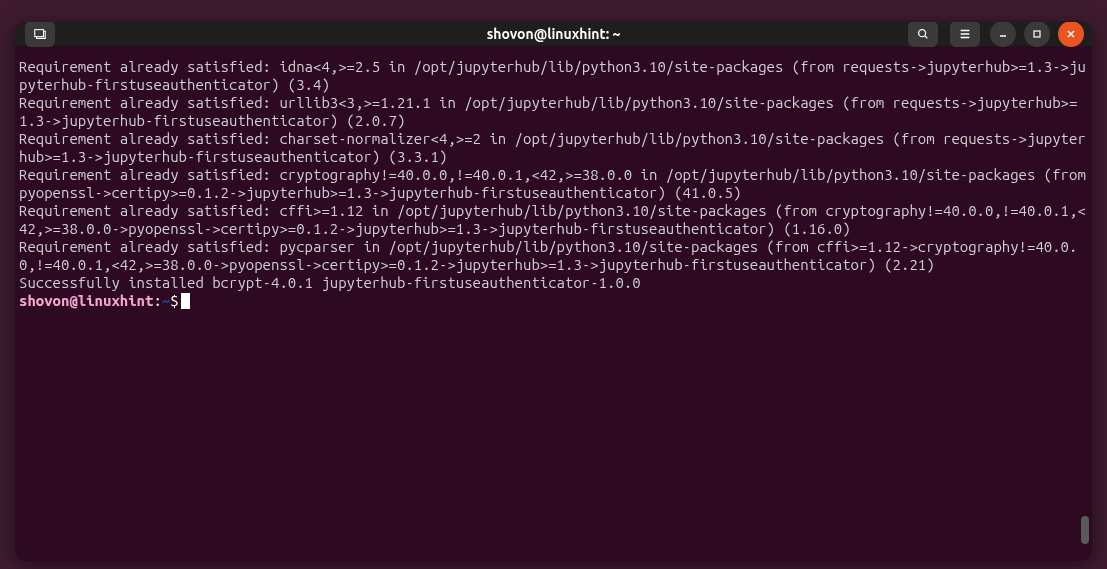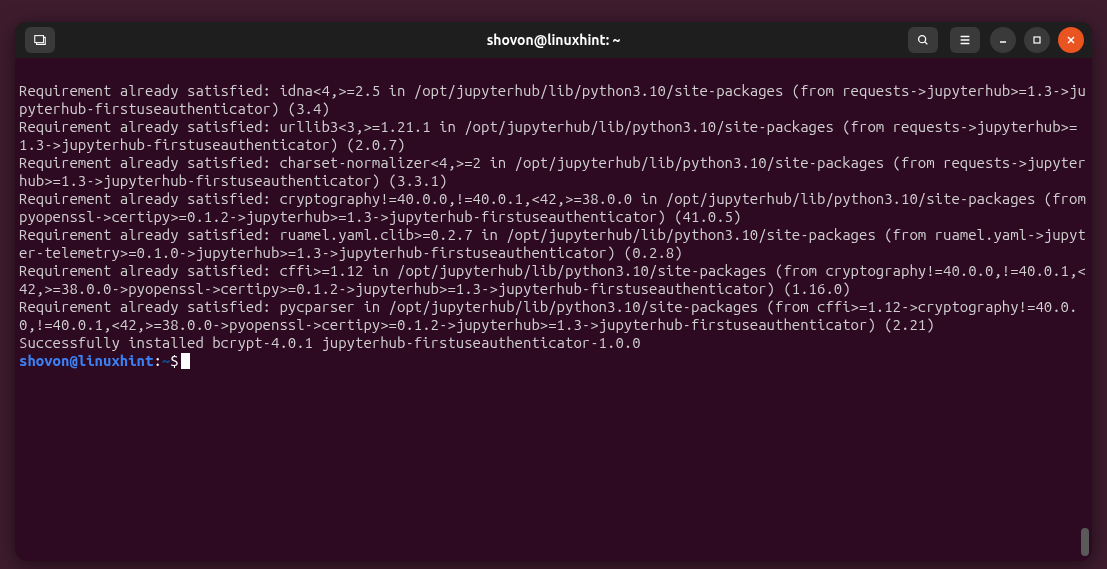--- a/index.html
+++ b/index.html
@@ -22,21 +22,21 @@
       right: 15px;
       bottom: 8px;
       background: #2d0922;
       border-radius: 12px;
       overflow: hidden;
       display: flex;
       flex-direction: column;
       box-shadow: 0 4px 20px rgba(0,0,0,0.5);
     }
     .titlebar {
-      height: 36px;
+      height: 24px;
       background: #1e1e1e;
       display: flex;
       align-items: center;
       padding: 0 8px;
       position: relative;
     }
     .titlebar-btn {
       width: 30px;
       height: 26px;
       border-radius: 6px;
@@ -75,34 +75,34 @@
     }
     .window-control.close {
       background: #e95420;
     }
     .window-control svg {
       width: 10px;
       height: 10px;
     }
     .terminal-body {
       flex: 1;
-      padding: 24px 4px;
+      padding: 12px 4px;
       overflow-y: auto;
       font-size: 15px;
       line-height: 18px;
       color: #d0d0d0;
       position: relative;
     }
     .terminal-line {
       white-space: pre-wrap;
       word-break: break-all;
       font-family: 'Ubuntu Mono', 'DejaVu Sans Mono', monospace;
     }
     .prompt-user {
-      color: #3b82f6;
+      color: #f9a8d4;
       font-weight: bold;
     }
     .prompt-colon {
       color: #ffffff;
     }
     .prompt-path {
       color: #12488b;
       font-weight: bold;
     }
     .prompt-dollar {
@@ -172,21 +172,20 @@
         </svg>
       </div>
     </div>
   </div>
   <div class="terminal-body">
     <div id="terminal-output">
         <div class="terminal-line">Requirement already satisfied: idna&lt;4,&gt;=2.5 in /opt/jupyterhub/lib/python3.10/site-packages (from requests-&gt;jupyterhub&gt;=1.3-&gt;jupyterhub-firstuseauthenticator) (3.4)</div>
         <div class="terminal-line">Requirement already satisfied: urllib3&lt;3,&gt;=1.21.1 in /opt/jupyterhub/lib/python3.10/site-packages (from requests-&gt;jupyterhub&gt;=1.3-&gt;jupyterhub-firstuseauthenticator) (2.0.7)</div>
         <div class="terminal-line">Requirement already satisfied: charset-normalizer&lt;4,&gt;=2 in /opt/jupyterhub/lib/python3.10/site-packages (from requests-&gt;jupyterhub&gt;=1.3-&gt;jupyterhub-firstuseauthenticator) (3.3.1)</div>
         <div class="terminal-line">Requirement already satisfied: cryptography!=40.0.0,!=40.0.1,&lt;42,&gt;=38.0.0 in /opt/jupyterhub/lib/python3.10/site-packages (from pyopenssl-&gt;certipy&gt;=0.1.2-&gt;jupyterhub&gt;=1.3-&gt;jupyterhub-firstuseauthenticator) (41.0.5)</div>
-        <div class="terminal-line">Requirement already satisfied: ruamel.yaml.clib&gt;=0.2.7 in /opt/jupyterhub/lib/python3.10/site-packages (from ruamel.yaml-&gt;jupyter-telemetry&gt;=0.1.0-&gt;jupyterhub&gt;=1.3-&gt;jupyterhub-firstuseauthenticator) (0.2.8)</div>
         <div class="terminal-line">Requirement already satisfied: cffi&gt;=1.12 in /opt/jupyterhub/lib/python3.10/site-packages (from cryptography!=40.0.0,!=40.0.1,&lt;42,&gt;=38.0.0-&gt;pyopenssl-&gt;certipy&gt;=0.1.2-&gt;jupyterhub&gt;=1.3-&gt;jupyterhub-firstuseauthenticator) (1.16.0)</div>
         <div class="terminal-line">Requirement already satisfied: pycparser in /opt/jupyterhub/lib/python3.10/site-packages (from cffi&gt;=1.12-&gt;cryptography!=40.0.0,!=40.0.1,&lt;42,&gt;=38.0.0-&gt;pyopenssl-&gt;certipy&gt;=0.1.2-&gt;jupyterhub&gt;=1.3-&gt;jupyterhub-firstuseauthenticator) (2.21)</div>
         <div class="terminal-line">Successfully installed bcrypt-4.0.1 jupyterhub-firstuseauthenticator-1.0.0</div>
       </div>
     <div class="terminal-line"><span class="prompt-user">shovon@linuxhint</span><span class="prompt-colon">:</span><span class="prompt-path">~</span><span class="prompt-dollar">$</span><span class="cursor"></span></div>
     <div class="scrollbar"></div>
   </div>
 </div>
 
 </body></html>

